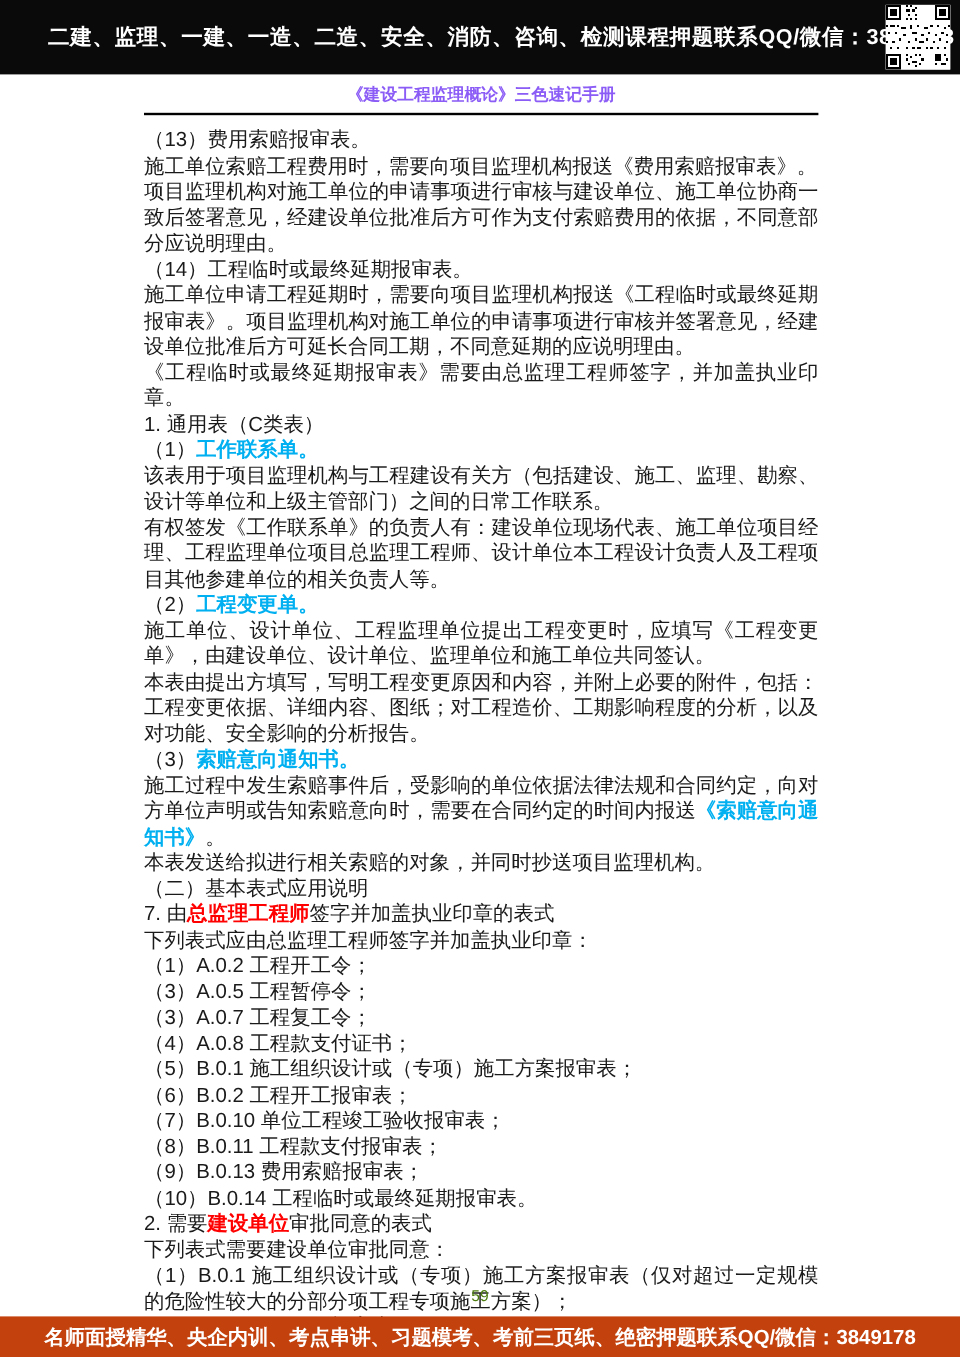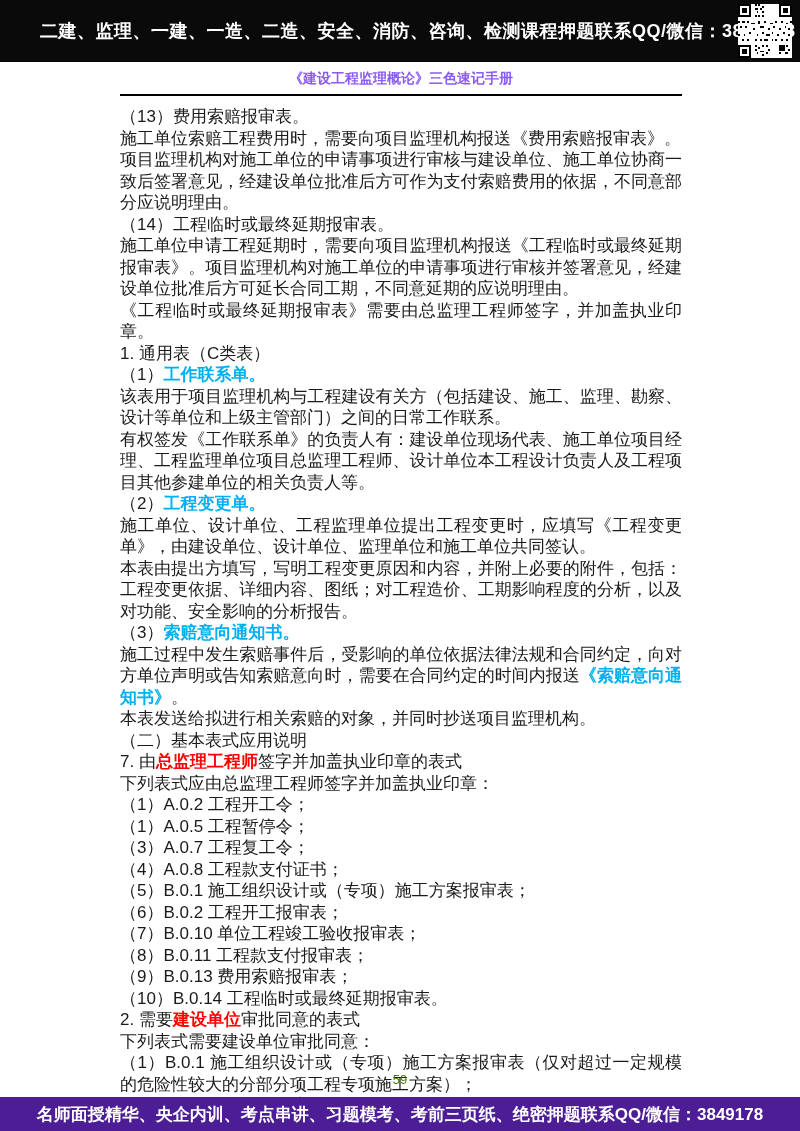--- a/index.html
+++ b/index.html
@@ -17,21 +17,21 @@
   .header-rule { border-bottom:2px solid #000; margin-top:6px; }
 
   .doc-body { margin-top:10px; font-size:17px; line-height:21.5px; color:#1a1a1a; }
   .para { text-align:justify; text-justify:inter-ideograph; }
   .seg-cyan { color:var(--cyan,#00b0f0); font-weight:bold; }
   .seg-red  { color:var(--red,#ff0000); font-weight:bold; }
 
   .page-number { position:absolute; left:0; right:0; bottom:44px; text-align:center; font-size:13px; color:#4d7c0f; }
 
   
-  .banner-bottom { position:absolute; left:0; right:0; bottom:0; height:34px; background:#4c1d95; display:flex; align-items:center; justify-content:center; }
+  .banner-bottom { position:absolute; left:0; right:0; bottom:0; height:34px; background:#c2410c; display:flex; align-items:center; justify-content:center; }
   .banner-bottom .banner-text { color:#ffffff; font-weight:bold; font-size:17px; white-space:nowrap; }
 </style>
 </head>
 <body>
 
 <div class="page">
 
   <div class="banner-top">
     <div class="banner-text">二建、监理、一建、一造、二造、安全、消防、咨询、检测课程押题联系QQ/微信：3849178</div>
     <svg class="qr" viewBox="0 0 29 29" shape-rendering="crispEdges">
@@ -66,21 +66,21 @@
         <div class="para"><span>（2）</span><span class="seg-cyan">工程变更单。</span></div>
         <div class="para"><span>施工单位、设计单位、工程监理单位提出工程变更时，应填写《工程变更单》，由建设单位、设计单位、监理单位和施工单位共同签认。</span></div>
         <div class="para"><span>本表由提出方填写，写明工程变更原因和内容，并附上必要的附件，包括：工程变更依据、详细内容、图纸；对工程造价、工期影响程度的分析，以及对功能、安全影响的分析报告。</span></div>
         <div class="para"><span>（3）</span><span class="seg-cyan">索赔意向通知书。</span></div>
         <div class="para"><span>施工过程中发生索赔事件后，受影响的单位依据法律法规和合同约定，向对方单位声明或告知索赔意向时，需要在合同约定的时间内报送</span><span class="seg-cyan">《索赔意向通知书》</span><span>。</span></div>
         <div class="para"><span>本表发送给拟进行相关索赔的对象，并同时抄送项目监理机构。</span></div>
         <div class="para"><span>（二）基本表式应用说明</span></div>
         <div class="para"><span>7. 由</span><span class="seg-red">总监理工程师</span><span>签字并加盖执业印章的表式</span></div>
         <div class="para"><span>下列表式应由总监理工程师签字并加盖执业印章：</span></div>
         <div class="para"><span>（1）A.0.2 工程开工令；</span></div>
-        <div class="para"><span>（1）A.0.5 工程暂停令；</span></div>
+        <div class="para"><span>（3）A.0.5 工程暂停令；</span></div>
         <div class="para"><span>（3）A.0.7 工程复工令；</span></div>
         <div class="para"><span>（4）A.0.8 工程款支付证书；</span></div>
         <div class="para"><span>（5）B.0.1 施工组织设计或（专项）施工方案报审表；</span></div>
         <div class="para"><span>（6）B.0.2 工程开工报审表；</span></div>
         <div class="para"><span>（7）B.0.10 单位工程竣工验收报审表；</span></div>
         <div class="para"><span>（8）B.0.11 工程款支付报审表；</span></div>
         <div class="para"><span>（9）B.0.13 费用索赔报审表；</span></div>
         <div class="para"><span>（10）B.0.14 工程临时或最终延期报审表。</span></div>
         <div class="para"><span>2. 需要</span><span class="seg-red">建设单位</span><span>审批同意的表式</span></div>
         <div class="para"><span>下列表式需要建设单位审批同意：</span></div>

